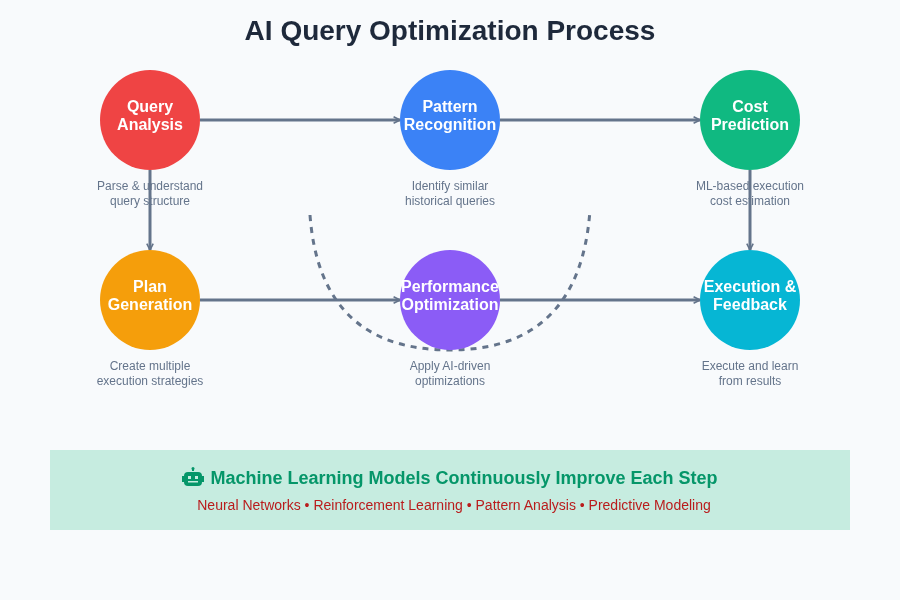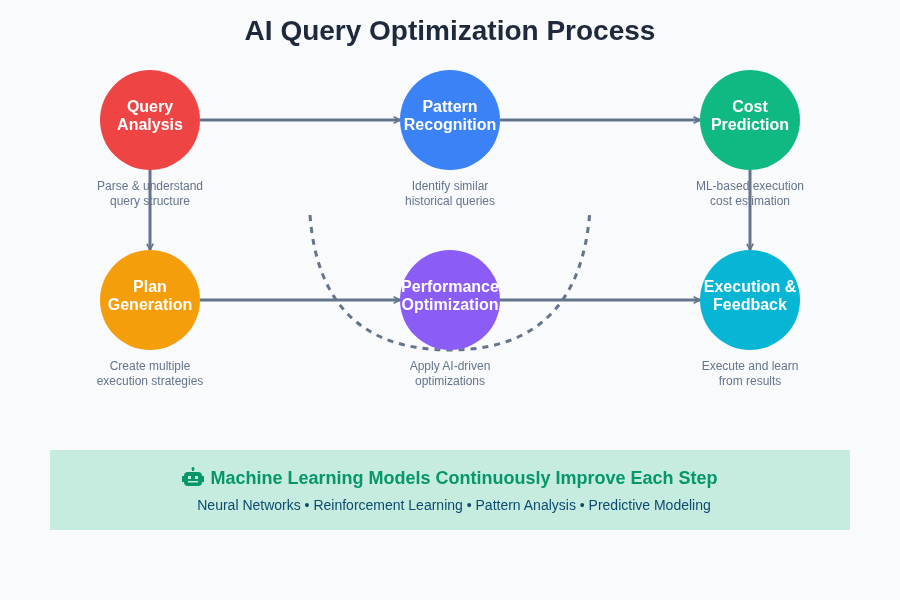--- a/index.html
+++ b/index.html
@@ -29,21 +29,21 @@
       background: #c6ece0;
       text-align: center;
     }
     .banner-title {
       position: absolute; left: 0; right: 0; top: 17px;
       font-weight: bold; font-size: 18px; color: #059669;
       display: flex; align-items: center; justify-content: center; gap: 6px;
     }
     .banner-sub {
       position: absolute; left: 8px; right: 0; top: 47px;
-      font-size: 14px; color: #0c4a6e; text-align: center;
+      font-size: 14px; color: #b91c1c; text-align: center;
     }
     .robot { display: inline-block; width: 22px; height: 22px; }
   </style>
 </head>
 <body>
 
 <svg id="diagram" width="900" height="600" viewBox="0 0 900 600" xmlns="http://www.w3.org/2000/svg">
   <defs>
     <marker id="arrow" viewBox="0 0 10 10" refX="9" refY="5" markerWidth="8" markerHeight="8" orient="auto" markerUnits="userSpaceOnUse">
       <path d="M1,1 L9,5 L1,9" fill="none" stroke="#64748b" stroke-width="2"></path>

